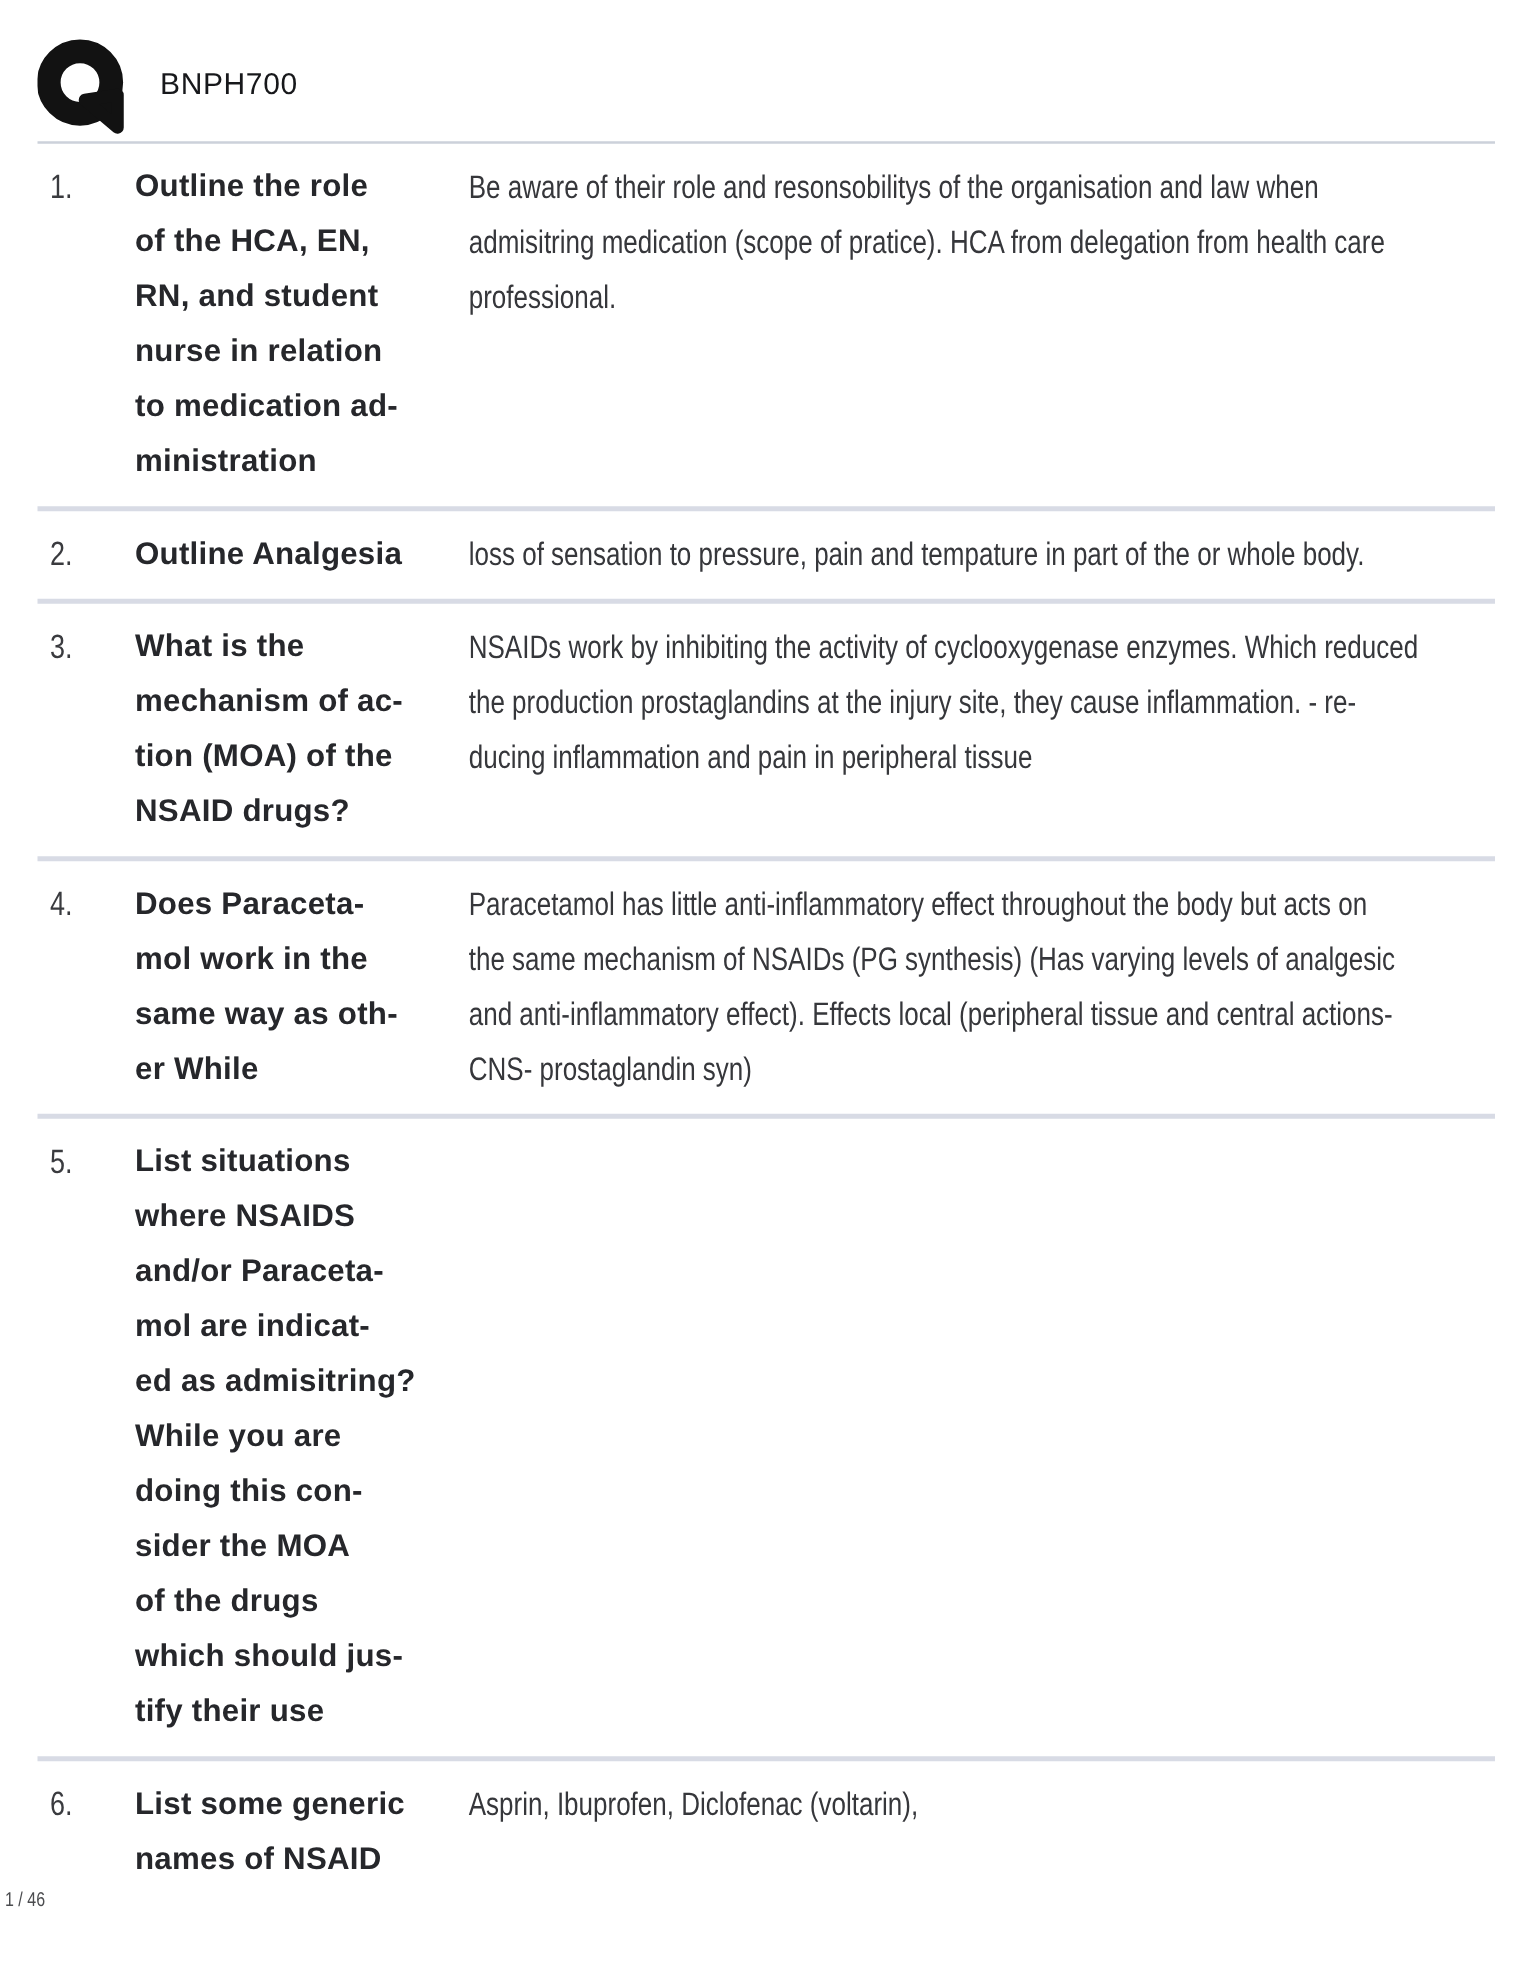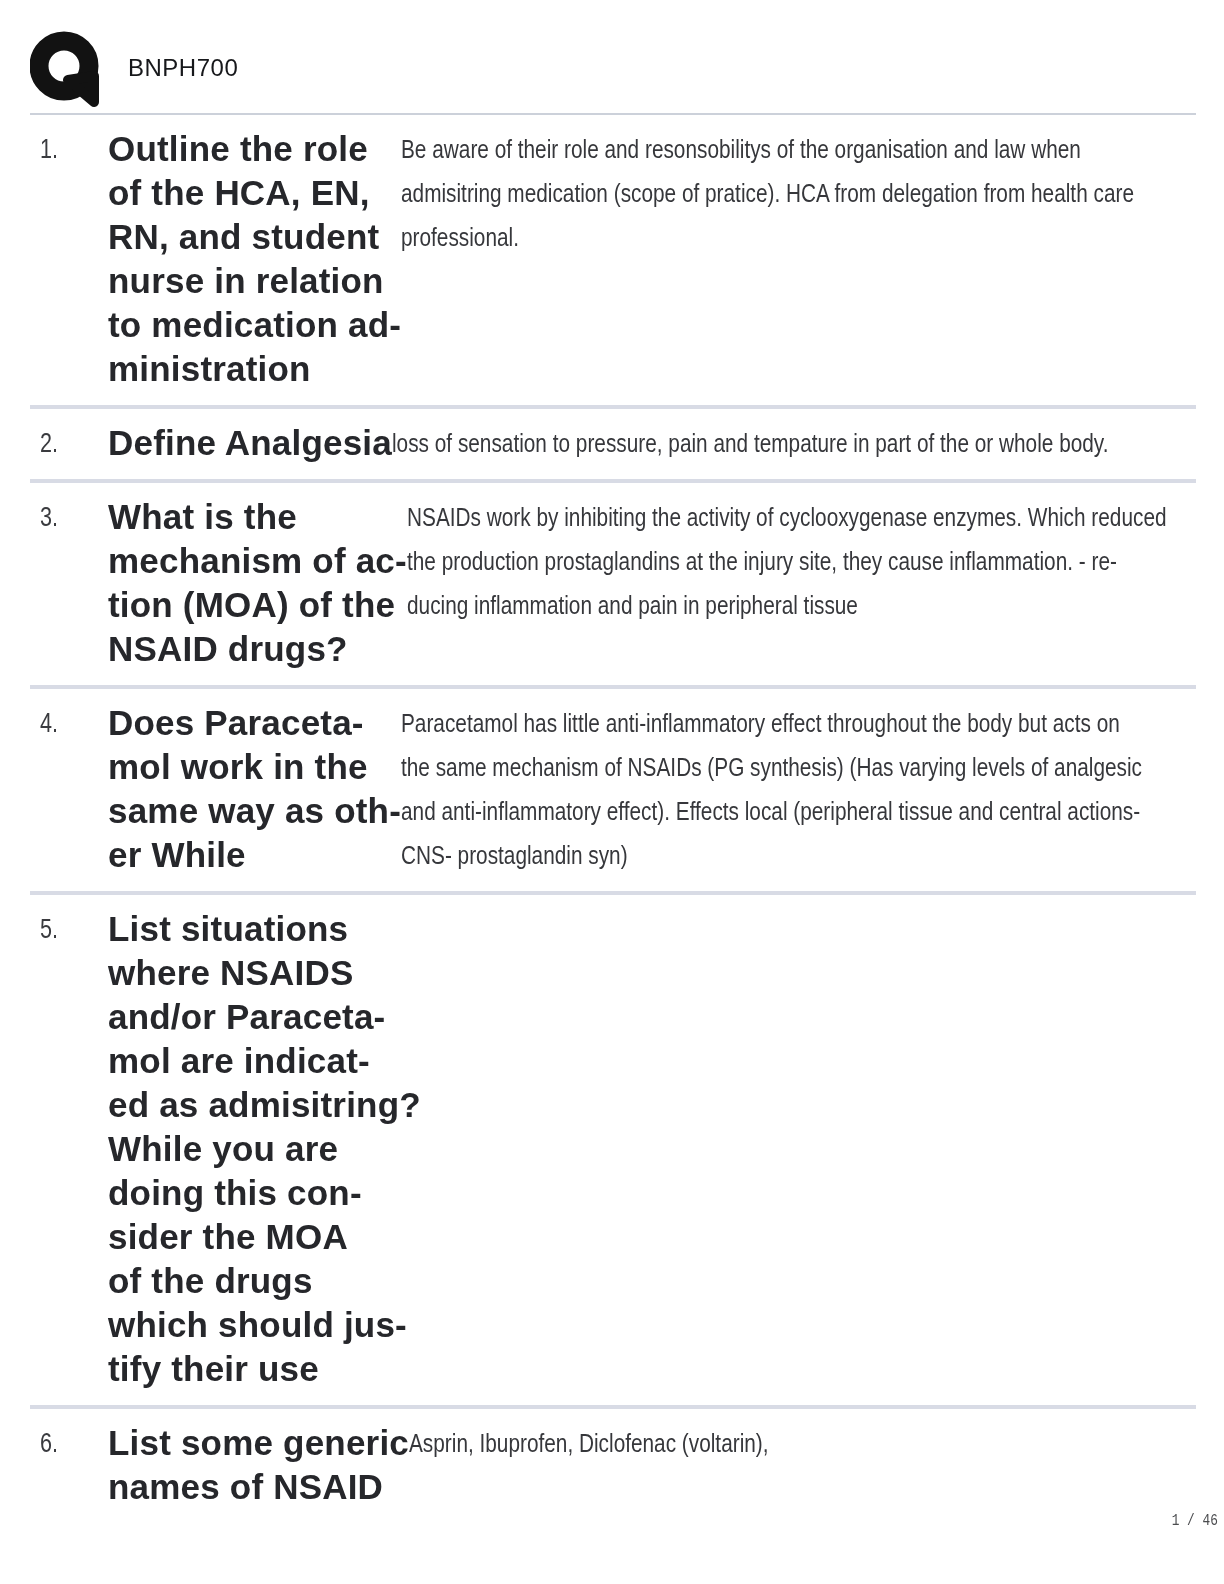--- a/index.html
+++ b/index.html
@@ -42,21 +42,21 @@
     margin-left: 10px;
     font-size: 27px;
     line-height: 44px;
     color: #3a3b3f;
     white-space: pre;
     transform: scaleX(0.8);
     transform-origin: 0 0;
   }
   .question {
     flex: 0 0 267px;
-    font-size: 35px;
+    font-size: 25px;
     font-weight: bold;
     line-height: 44px;
     letter-spacing: 0.2px;
     color: #26272b;
     white-space: pre;
   }
   .answer { flex: 1 1 auto; }
   .answer-inner {
     font-size: 26px;
     line-height: 44px;
@@ -65,22 +65,21 @@
     transform: scaleX(0.8);
     transform-origin: 0 0;
   }
 
   
   .footer {
     position: absolute;
     left: 0;
     right: 0;
     top: 1512px;
-    text-align: right;
-    font-family: Liberation Mono, monospace;
+    text-align: left;
   }
   .footer span {
     display: inline-block;
     font-size: 16px;
     color: #4b4c4f;
     transform: scaleX(0.8);
     transform-origin: center;
   }
 </style>
 </head>
@@ -107,21 +106,21 @@
 ministration</div>
       <div class="answer">
         <div class="answer-inner">Be aware of their role and resonsobilitys of the organisation and law when
 admisitring medication (scope of pratice). HCA from delegation from health care
 professional.</div>
       </div>
     </div>
 
     <div class="row">
       <div class="num">2.</div>
-      <div class="question">Define Analgesia</div>
+      <div class="question">Outline Analgesia</div>
       <div class="answer">
         <div class="answer-inner">loss of sensation to pressure, pain and tempature in part of the or whole body.</div>
       </div>
     </div>
 
     <div class="row">
       <div class="num">3.</div>
       <div class="question">What is the
 mechanism of ac-
 tion (MOA) of the

